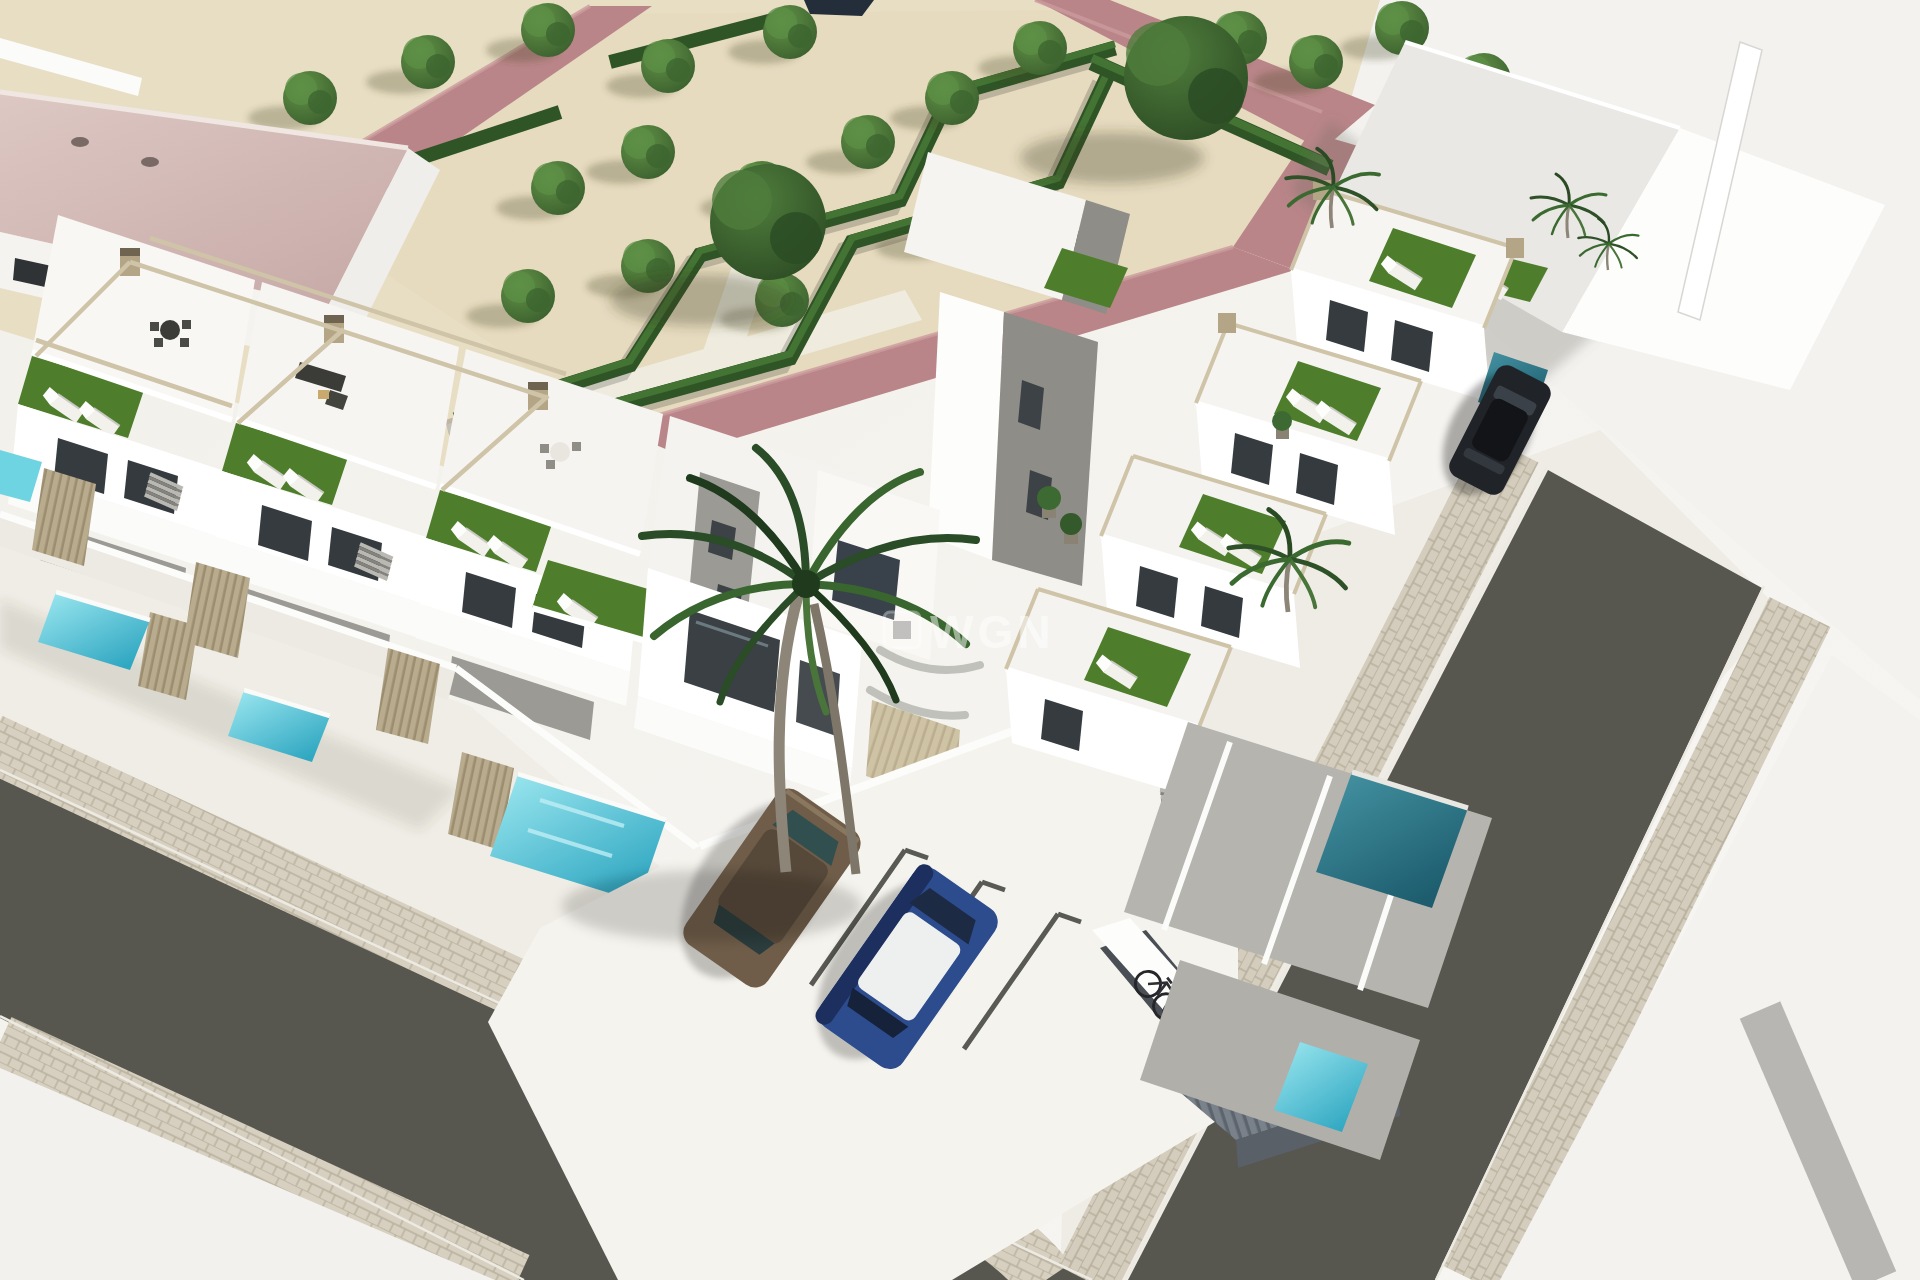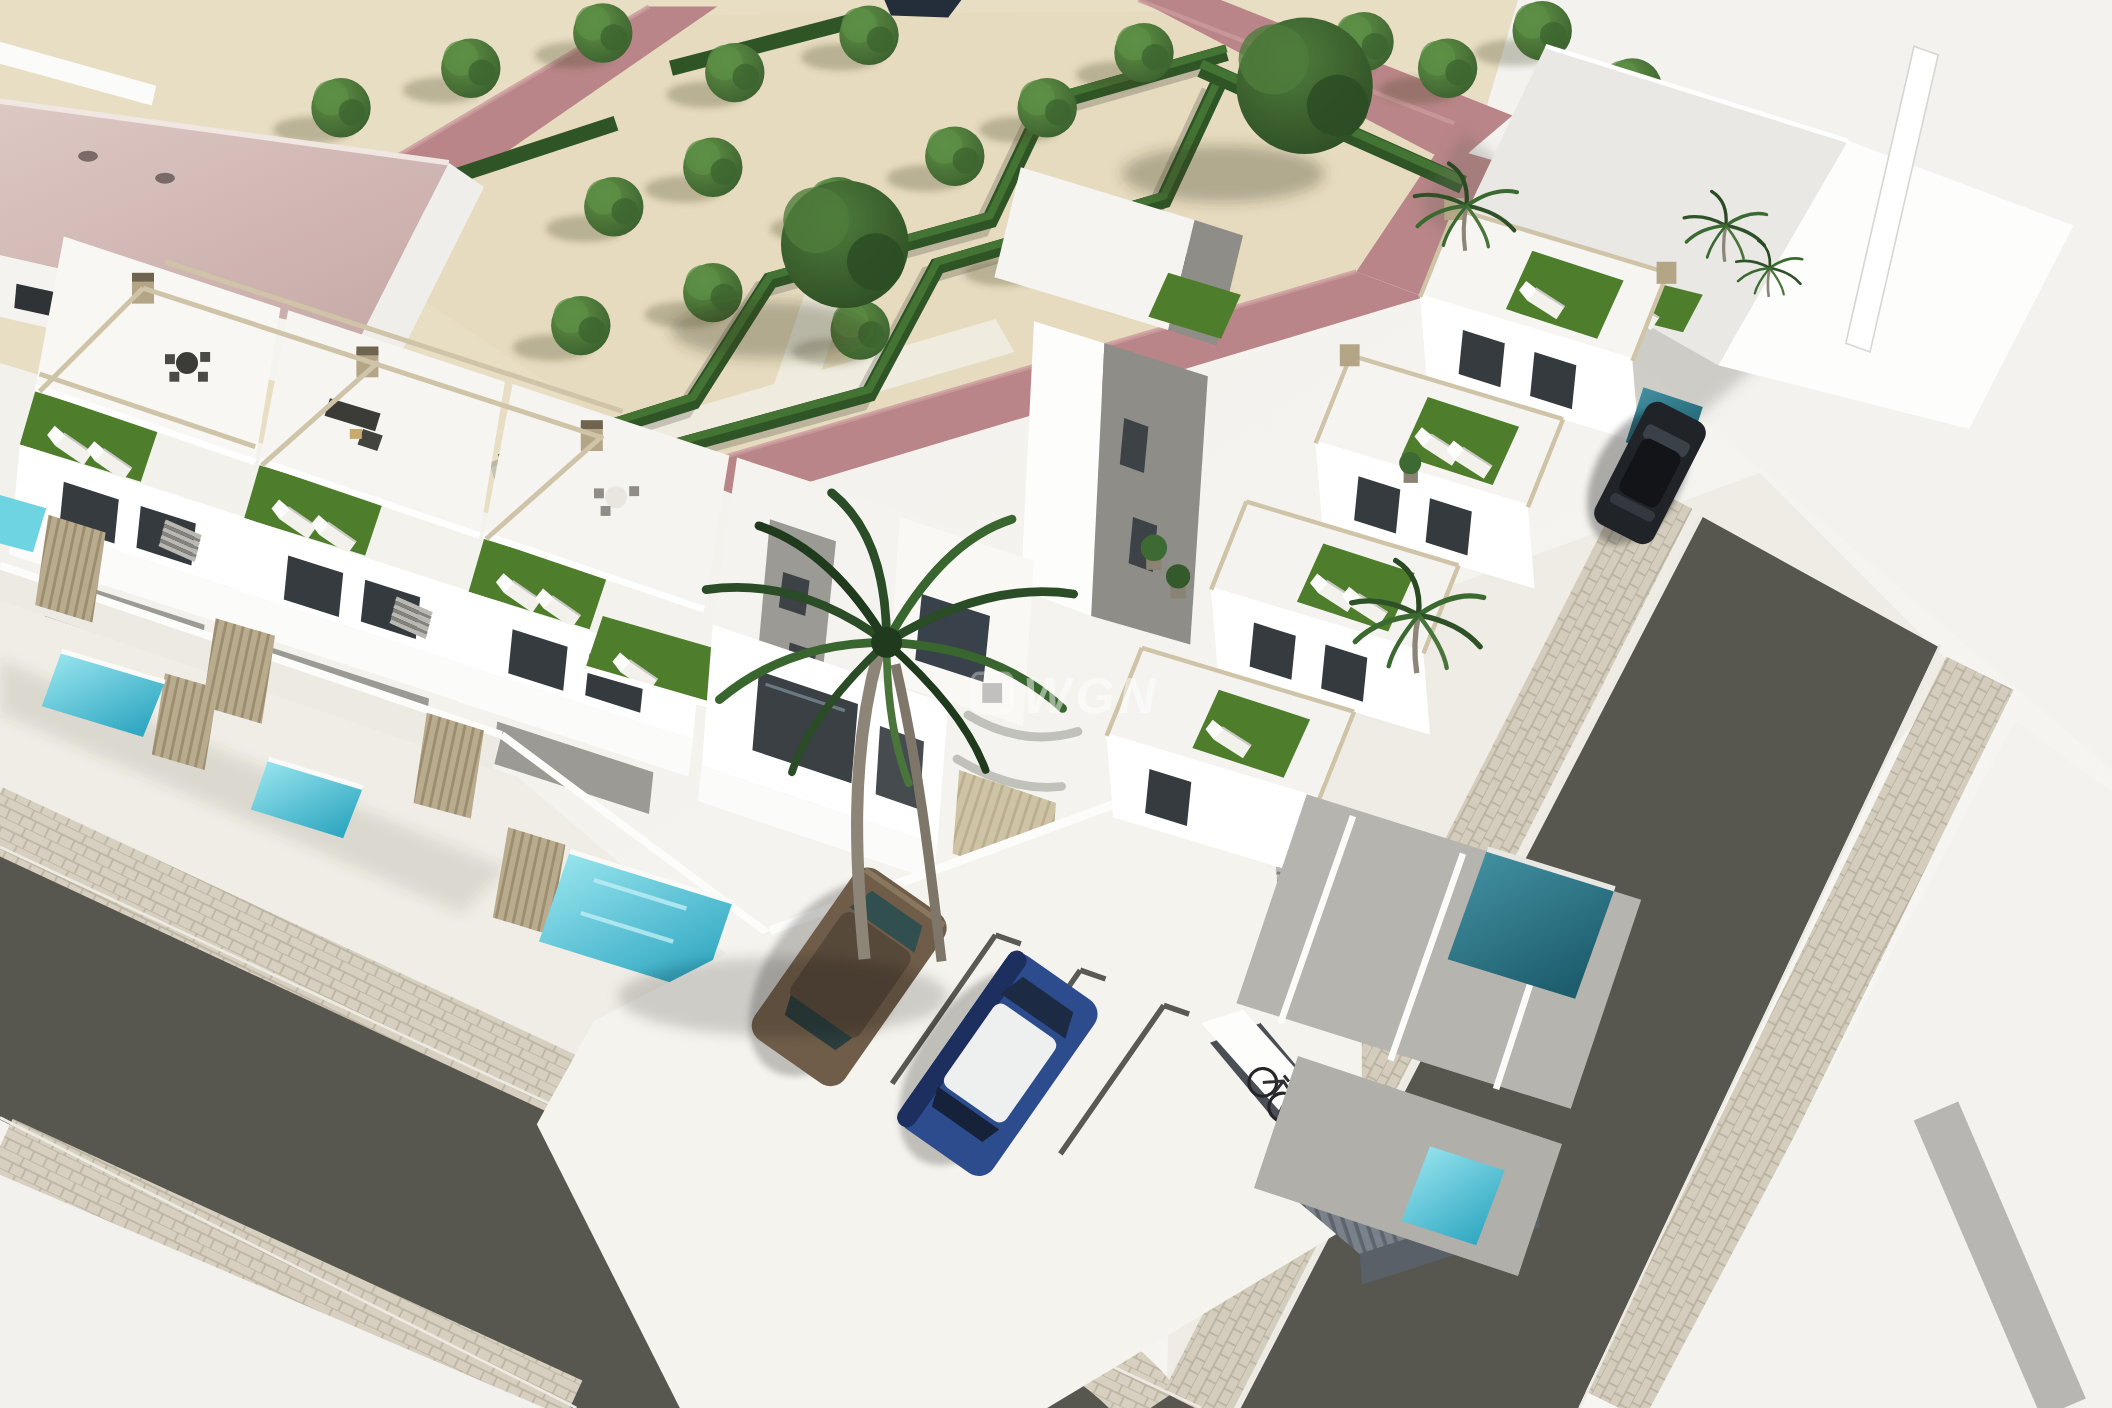--- a/index.html
+++ b/index.html
@@ -1,16 +1,16 @@
 <!DOCTYPE html>
 <html><head>
 <meta charset="utf-8">
 <style>
   html,body{margin:0;padding:0;background:#e9e7e1;}
-  #stage{position:relative;width:1920px;height:1280px;overflow:hidden;font-family:"Liberation Sans",sans-serif;font-style:italic;}
+  #stage{position:relative;width:1920px;height:1280px;overflow:hidden;font-family:"Liberation Sans",sans-serif;}
   svg{display:block;width:1920px;height:1280px;}
   .wm-text{font-family:"Liberation Sans",sans-serif;font-weight:bold;font-size:46px;letter-spacing:4px;}
 </style>
 </head>
 <body>
 
 <div id="stage">
 <svg viewBox="0 0 1920 1280" xmlns="http://www.w3.org/2000/svg">
   <defs>
     <linearGradient id="bgGrad" x1="0" y1="0" x2="1" y2="1">

